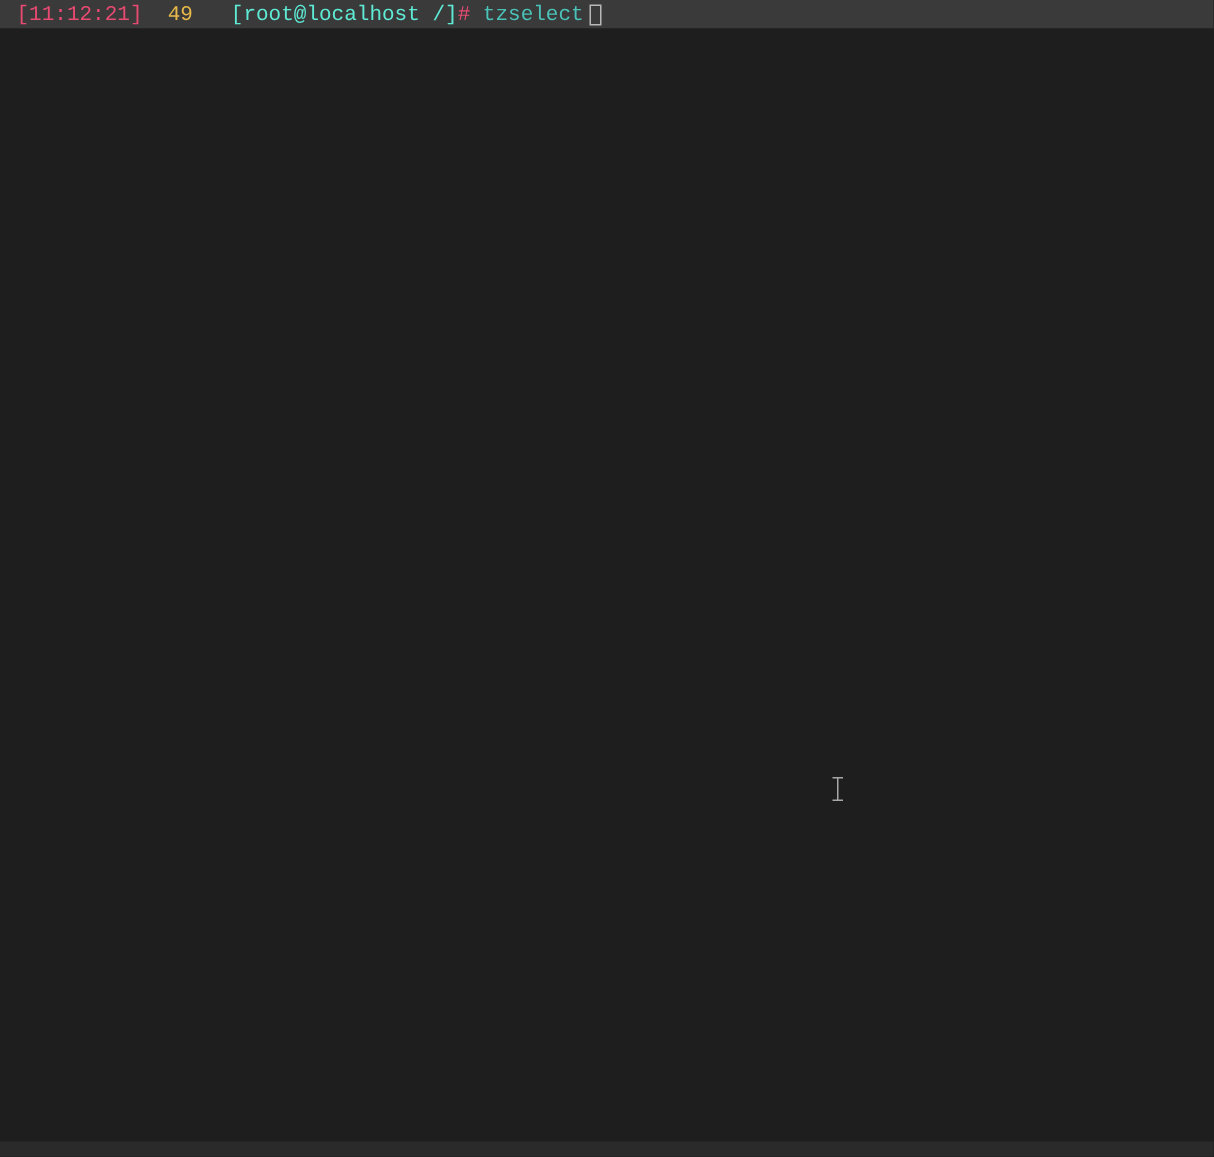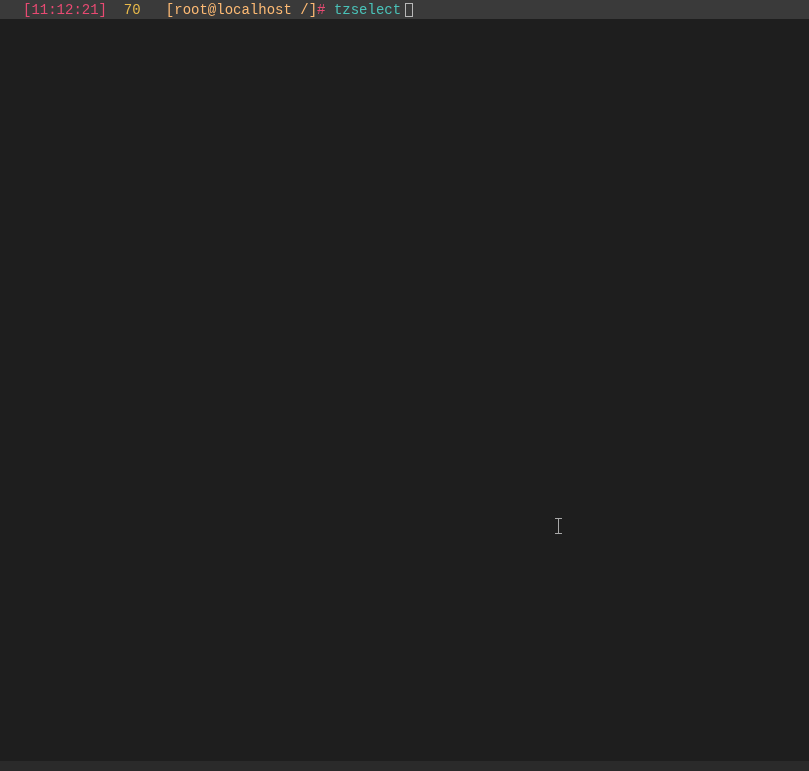--- a/index.html
+++ b/index.html
@@ -23,34 +23,34 @@
       height: 100%;
       position: relative;
     }
     
     .prompt-line {
       background: #3a3a3a;
       width: 100%;
       height: 19px;
       display: flex;
       align-items: center;
-      padding: 0 23px;
+      padding: 0 11px;
       white-space: pre;
     }
     
     .timestamp {
       color: #e84a72;
     }
     
     .history-number {
       color: #e8b94a;
     }
     
     .user-host-path {
-      color: #fdba74;
+      color: #5eead4;
     }
     
     .hash-sign {
       color: #e84a72;
     }
     
     .command {
       color: #4ac2b8;
       text-align: center;
     }
@@ -118,21 +118,21 @@
     
     .spacer {
       color: #3a3a3a;
     }
   </style>
 </head>
 <body>
 
 <div class="terminal-container">
   <div class="prompt-line">
-    <span class="timestamp">[11:12:21]</span><span class="spacer">  </span><span class="history-number">70</span><span class="spacer">   </span><span class="user-host-path">[root@localhost /]</span><span class="hash-sign">#</span><span> </span><span class="command">tzselect</span><span class="cursor-block"></span>
+    <span class="timestamp">[11:12:21]</span><span class="spacer">  </span><span class="history-number">49</span><span class="spacer">   </span><span class="user-host-path">[root@localhost /]</span><span class="hash-sign">#</span><span> </span><span class="command">tzselect</span><span class="cursor-block"></span>
   </div>
 
   <div class="terminal-body">
     <div class="text-cursor">
       <div class="text-cursor-stem"></div>
     </div>
   </div>
 
   <div class="bottom-bar"></div>
 </div>

